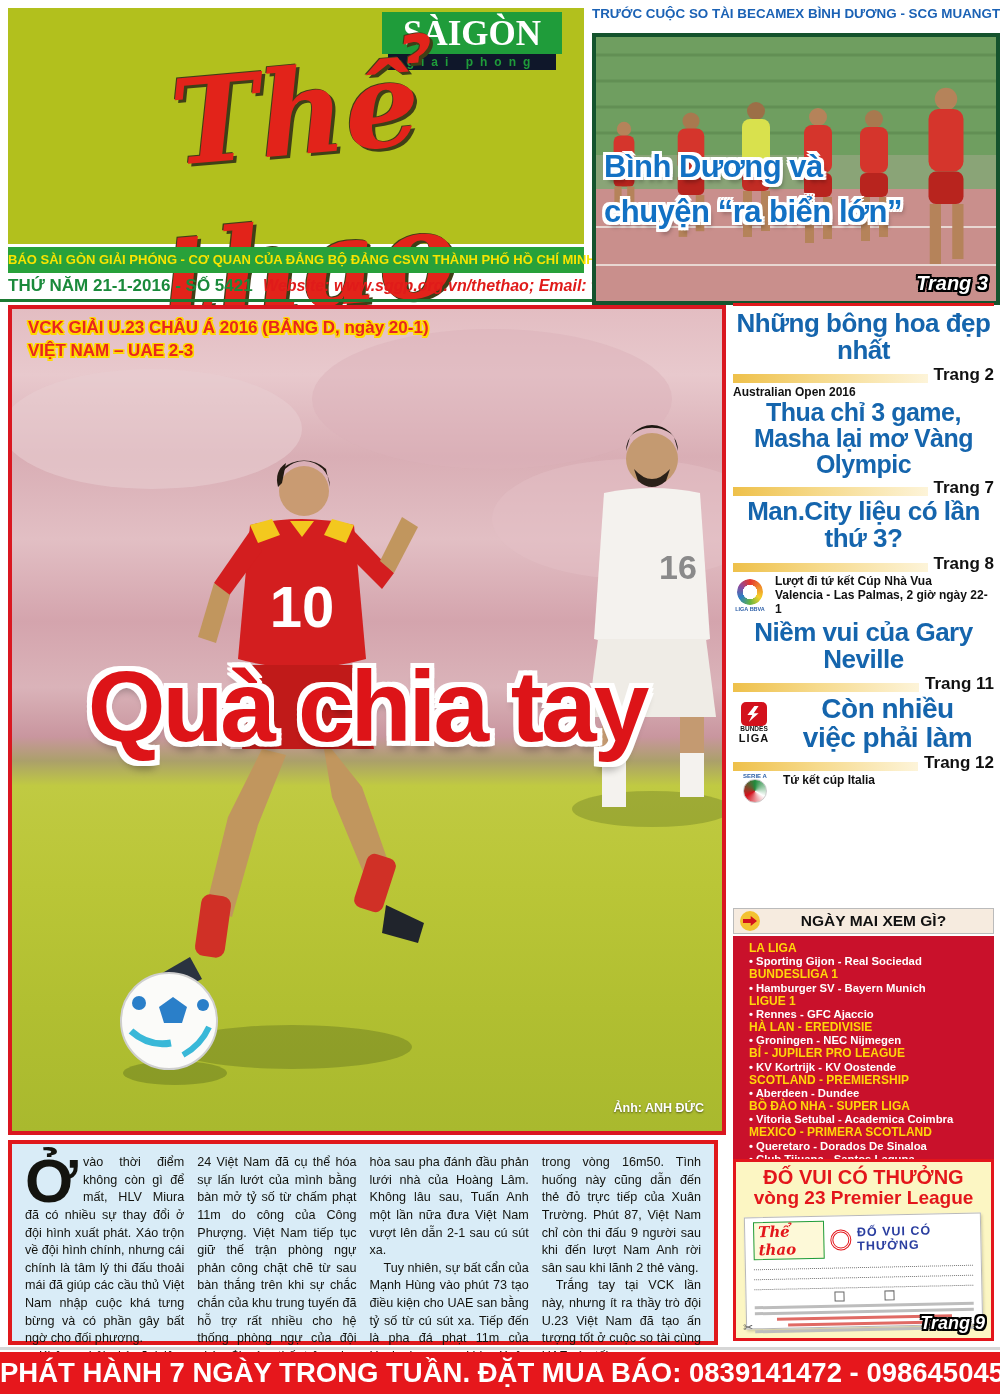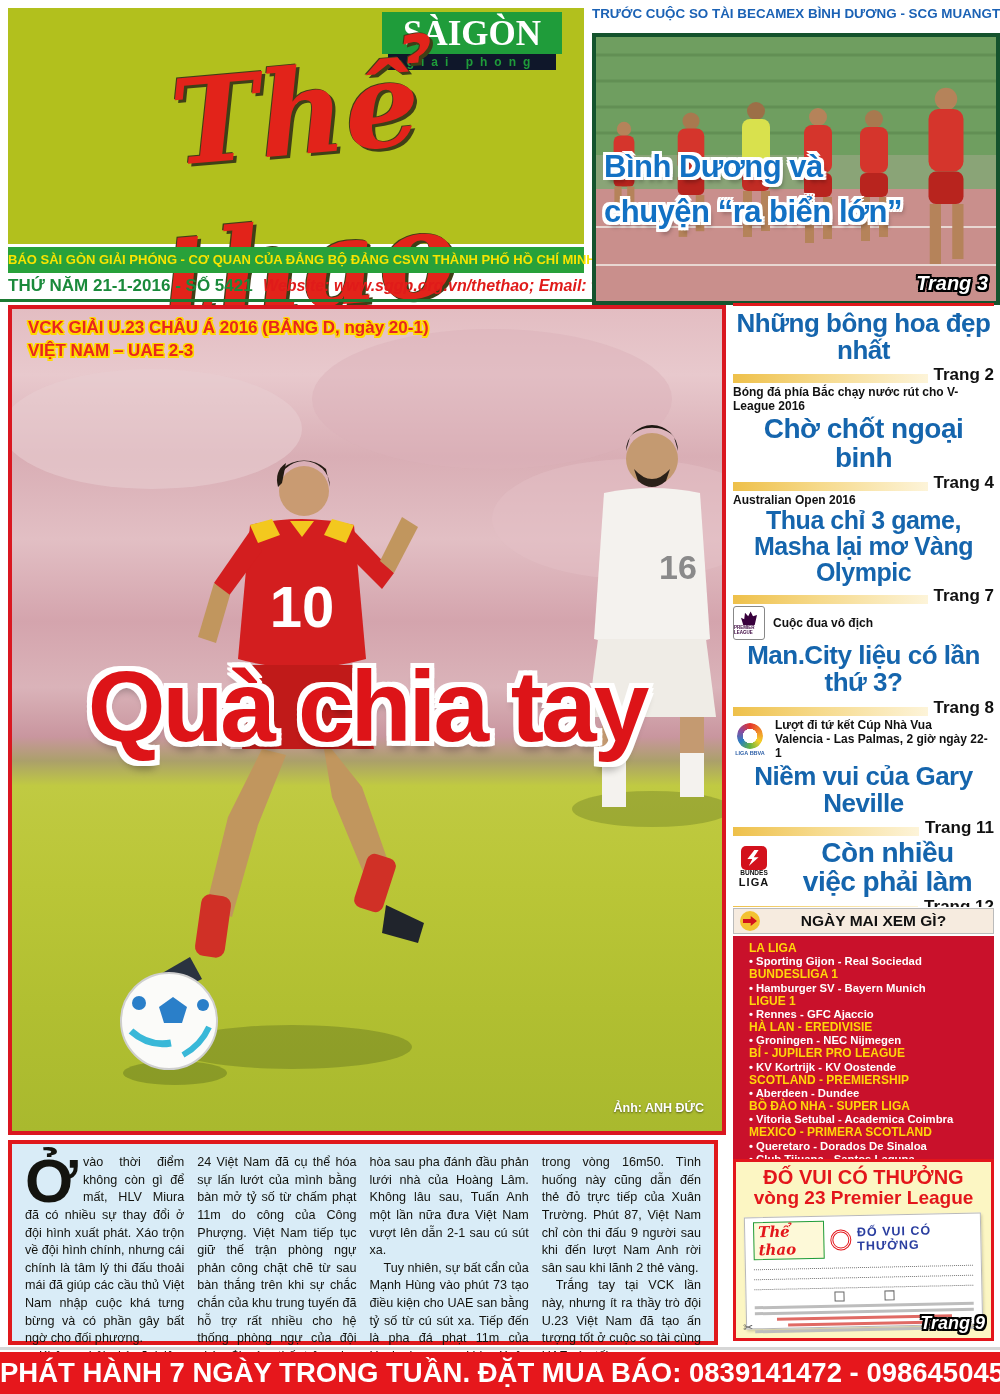--- a/index.html
+++ b/index.html
@@ -309,47 +309,32 @@
       <div class="sb-toprule"></div>
 
       <div class="sb-item">
         <div class="sb-head s27">Những bông hoa đẹp nhất</div>
         <div class="sb-bar-row">
             <div class="sb-bar"></div>
           <div class="sb-page">Trang 2</div>
           </div>
       </div>
 
-      <div class="sb-item">
-        <div class="sb-kicker">Bóng đá phía Bắc chạy nước rút cho V-League 2016</div>
-        <div class="sb-head s28">Chờ chốt ngoại binh</div>
-        <div class="sb-bar-row">
-            <div class="sb-bar"></div>
-          <div class="sb-page">Trang 4</div>
-          </div>
-      </div>
 
       <div class="sb-item">
         <div class="sb-kicker">Australian Open 2016</div>
         <div class="sb-head s25">Thua chỉ 3 game,</div>
         <div class="sb-head s25">Masha lại mơ Vàng Olympic</div>
         <div class="sb-bar-row">
             <div class="sb-bar"></div>
           <div class="sb-page">Trang 7</div>
           </div>
       </div>
 
       <div class="sb-item">
-        <div class="sb-logorow">
-          <span class="logo-pl">
-            <span class="lion"></span>
-            <span class="pl-txt">PREMIER LEAGUE</span>
-          </span>
-          <span class="sb-kicker">Cuộc đua vô địch</span>
-        </div>
         <div class="sb-head s27">Man.City liệu có lần thứ 3?</div>
         <div class="sb-bar-row">
             <div class="sb-bar"></div>
           <div class="sb-page">Trang 8</div>
           </div>
       </div>
 
       <div class="sb-item">
         <div class="sb-logorow">
           <span class="logo-liga">

